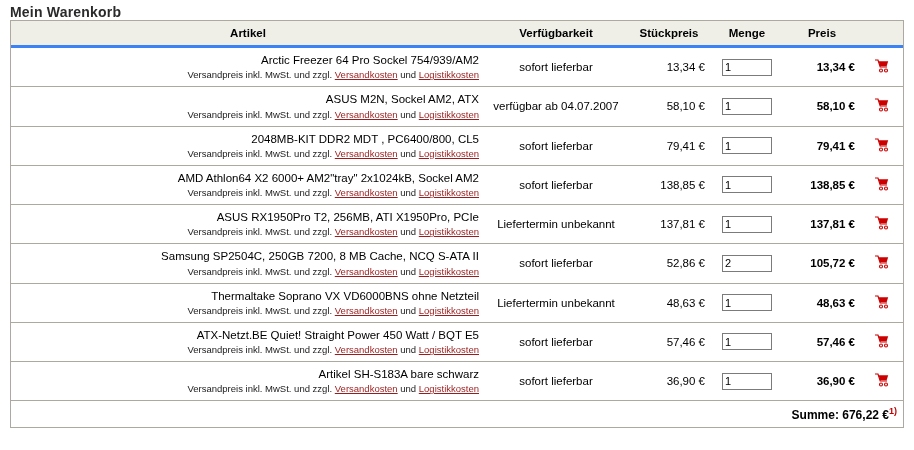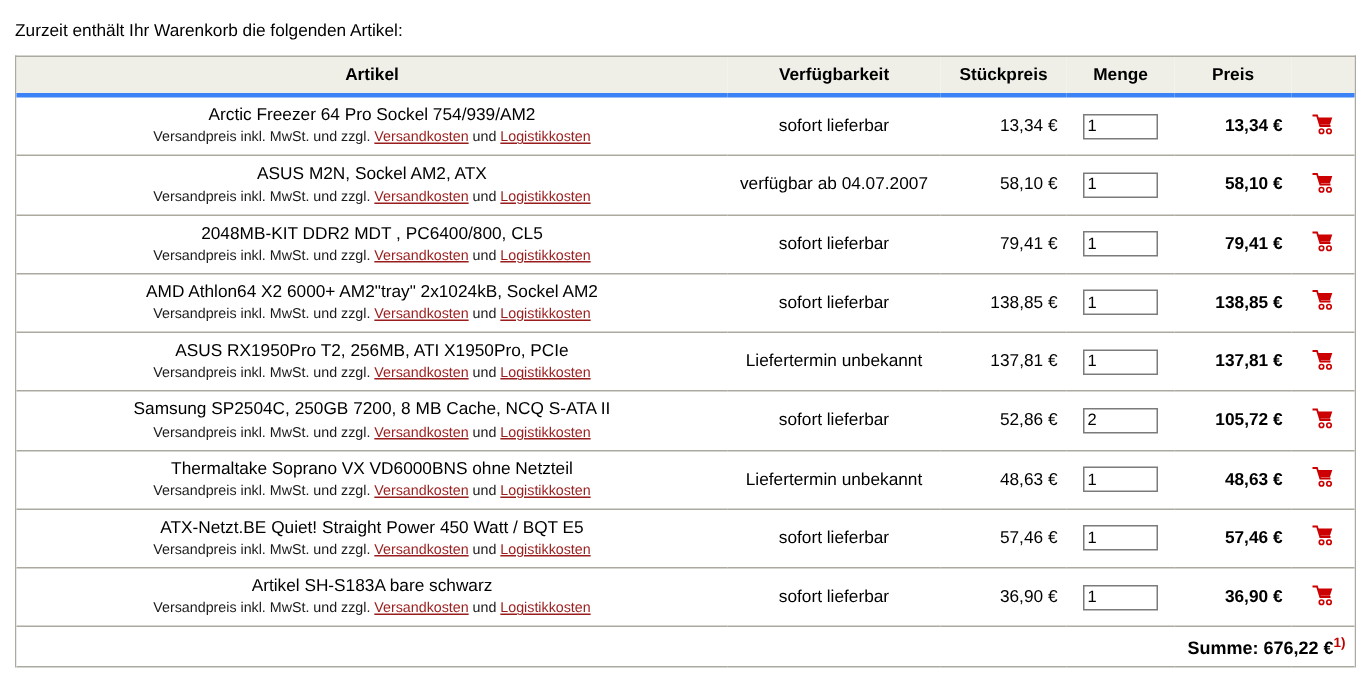--- a/index.html
+++ b/index.html
@@ -65,21 +65,21 @@
   th.col-preis { width: 66px; }
   th.col-cart { width: 30px; }
 
   table.cart td {
     border-bottom: 1px solid #aba9a0;
     padding: 5px 6px;
     vertical-align: middle;
     background: #ffffff;
   }
   td.artikel {
-    text-align: center;
+    text-align: right;
     padding-left: 8px;
     line-height: 1.25;
   }
   .art-name {
     font-size: 11.5px;
     color: #000;
   }
   .art-sub {
     font-size: 9.5px;
     color: #1a1a1a;
@@ -145,22 +145,22 @@
     height: 14px;
     position: relative;
   }
   .cart-glyph svg { display: block; }
 </style>
 </head>
 <body>
 
 <div class="page">
 
-
-  <div class="intro">Zurzeit enthält Ihr Warenkorb die folgenden Artikel:</div>
+  <h1 class="page-title">Mein Warenkorb</h1>
+
 
   <div class="cart-wrap">
     <table class="cart">
       <thead>
         <tr>
           <th class="col-artikel">Artikel</th>
           <th class="col-verf">Verfügbarkeit</th>
           <th class="col-stueck">Stückpreis</th>
           <th class="col-menge">Menge</th>
           <th class="col-preis">Preis</th>

